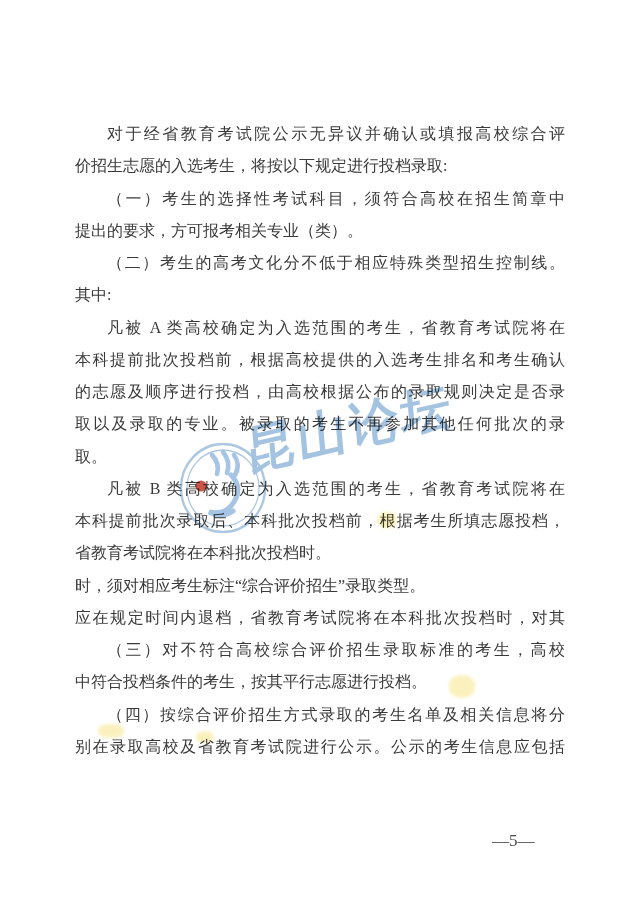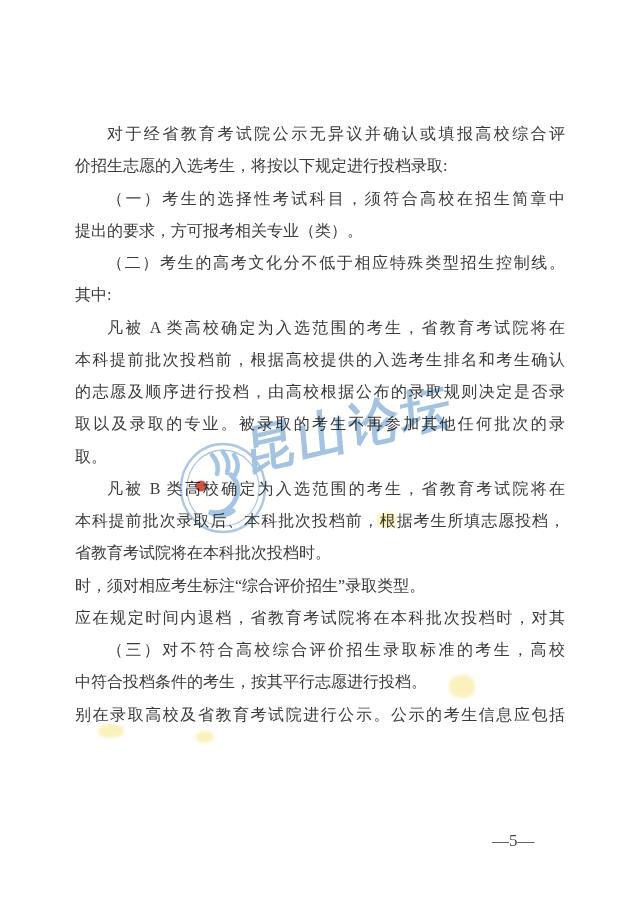--- a/index.html
+++ b/index.html
@@ -106,20 +106,21 @@
     <p class="ln full">的志愿及顺序进行投档，由高校根据公布的录取规则决定是否录</p>
     <p class="ln full">取以及录取的专业。被录取的考生不再参加其他任何批次的录</p>
     <p class="ln">取。</p>
     <p class="ln ind full">凡被 B 类高校确定为入选范围的考生，省教育考试院将在</p>
     <p class="ln full">本科提前批次录取后、本科批次投档前，根据考生所填志愿投档，</p>
     <p class="ln">省教育考试院将在本科批次投档时。</p>
     <p class="ln">时，须对相应考生标注“综合评价招生”录取类型。</p>
     <p class="ln full">应在规定时间内退档，省教育考试院将在本科批次投档时，对其</p>
     <p class="ln ind full">（三）对不符合高校综合评价招生录取标准的考生，高校</p>
     <p class="ln">中符合投档条件的考生，按其平行志愿进行投档。</p>
+    <p class="ln ind full">（四）按综合评价招生方式录取的考生名单及相关信息将分</p>
     <p class="ln full">别在录取高校及省教育考试院进行公示。公示的考生信息应包括</p>
   </main>
 
   <div class="hl hl1"></div>
   <div class="hl hl2"></div>
   <div class="hl hl3"></div>
   <div class="hl hl4"></div>
 
   <div class="watermark">
     <svg class="wm-logo" width="88" height="92" viewBox="0 0 88 92" xmlns="http://www.w3.org/2000/svg">

